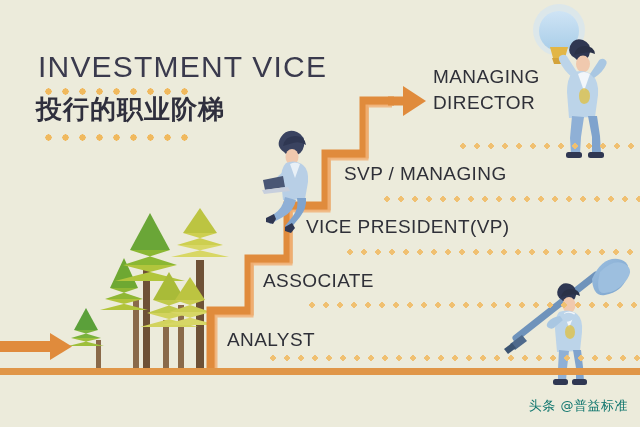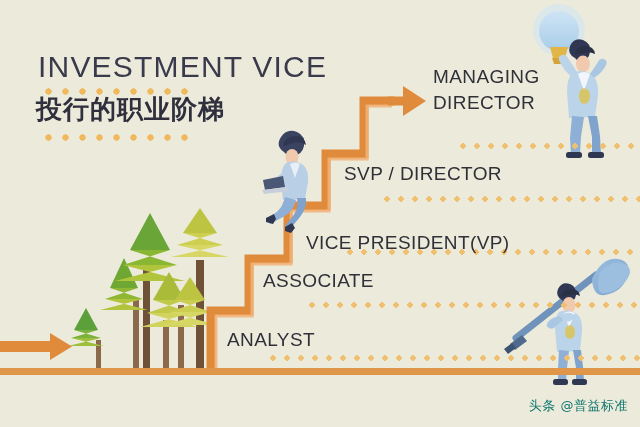--- a/index.html
+++ b/index.html
@@ -222,23 +222,23 @@
   <div class="title-en">INVESTMENT VICE</div>
 
   <div class="title-cn">投行的职业阶梯</div>
 
   <div class="title-dots" style="left:40px;top:134px;"></div>
 
   <div class="steplabel" style="left:433px;top:66px;font-size:19px;letter-spacing:.4px;">MANAGING</div>
 
   <div class="steplabel" style="left:433px;top:92px;font-size:19px;letter-spacing:.4px;">DIRECTOR</div>
 
-  <div class="steplabel" style="left:344px;top:163px;font-size:19px;letter-spacing:.4px;">SVP / DIRECTOR</div>
-
-  <div class="steplabel" style="left:306px;top:216px;font-size:19px;letter-spacing:.4px;margin-top:16px;">VICE PRESIDENT(VP)</div>
+  <div class="steplabel" style="left:344px;top:163px;font-size:19px;letter-spacing:.4px;">SVP / MANAGING</div>
+
+  <div class="steplabel" style="left:306px;top:216px;font-size:19px;letter-spacing:.4px;">VICE PRESIDENT(VP)</div>
 
   <div class="steplabel" style="left:227px;top:329px;font-size:19px;letter-spacing:.4px;">ANALYST</div>
 
   <div class="steplabel" style="left:263px;top:270px;font-size:19px;letter-spacing:.4px;">ASSOCIATE</div>
 
   <div class="watermark">头条 @普益标准</div>
 
 </div>
 
 </body></html>

